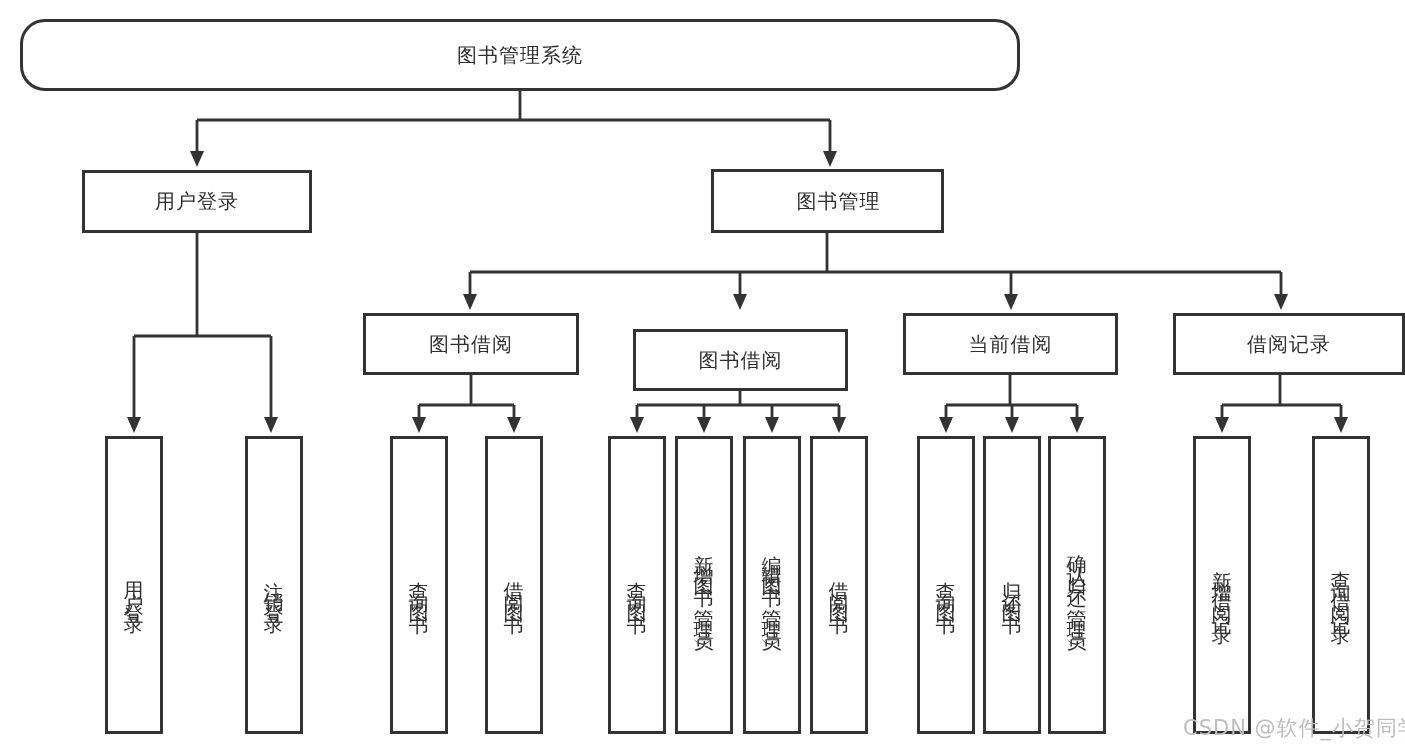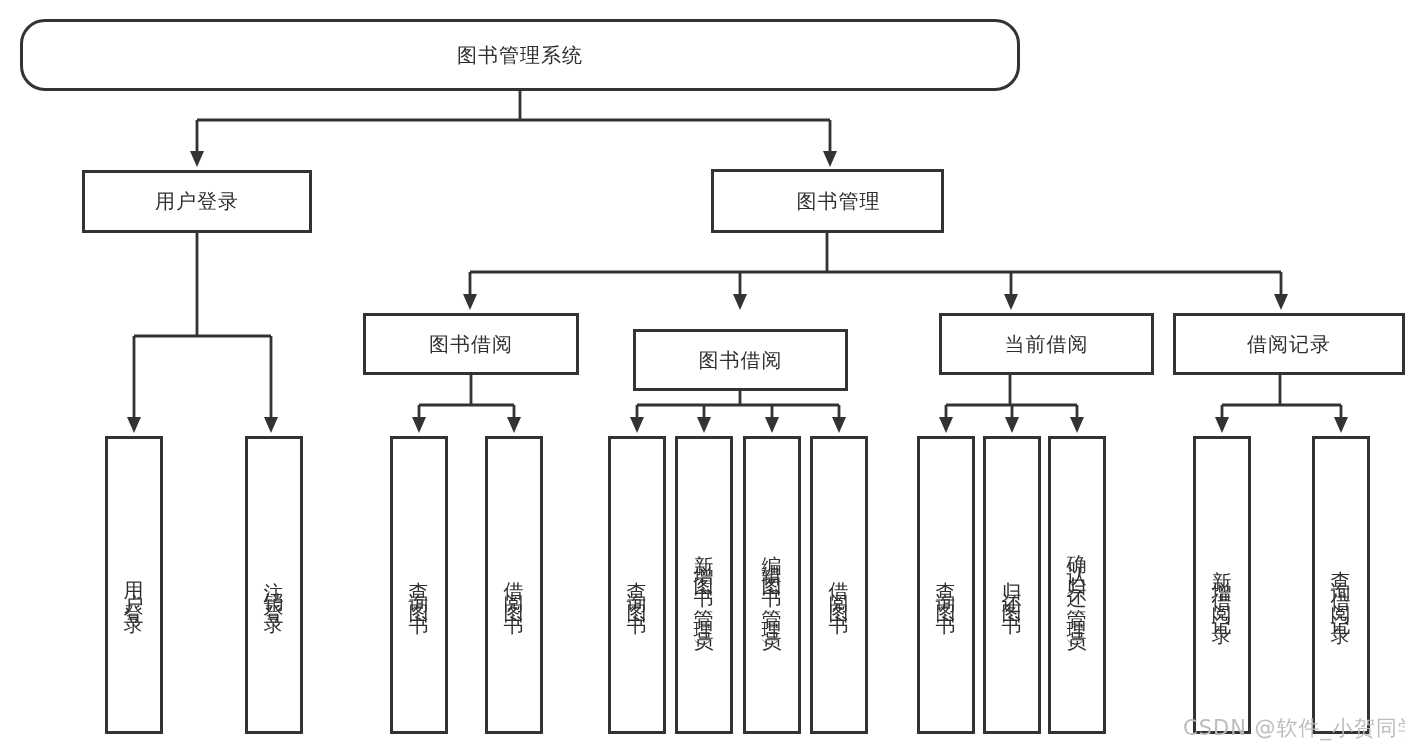--- a/index.html
+++ b/index.html
@@ -119,21 +119,21 @@
     </g>
   </svg>
 
   <div class="box" style="left:20px; top:19px; width:1000px; height:72px;border-radius:25px;">图书管理系统</div>
 
   <div class="box" style="left:82px; top:170px; width:230px; height:63px;">用户登录</div>
   <div class="box" style="left:711px; top:169px; width:233px; height:64px;padding-left:22px;">图书管理</div>
 
   <div class="box" style="left:363px; top:313px; width:216px; height:62px;">图书借阅</div>
   <div class="box" style="left:633px; top:313px; width:215px; height:62px;margin-top:16px;">图书借阅</div>
-  <div class="box" style="left:903px; top:313px; width:215px; height:62px;margin-left:36px;">当前借阅</div>
+  <div class="box" style="left:903px; top:313px; width:215px; height:62px;">当前借阅</div>
   <div class="box" style="left:1173px; top:313px; width:232px; height:62px;">借阅记录</div>
 
   <div class="box leaf" style="left:105px;">用户登录</div>
   <div class="box leaf" style="left:245px;">注销登录</div>
 
   <div class="box leaf" style="left:390px;">查询图书</div>
   <div class="box leaf" style="left:485px;">借阅图书</div>
 
   <div class="box leaf" style="left:608px;">查询图书</div>
   <div class="box leaf" style="left:675px;">新增图书（管理员）</div>

